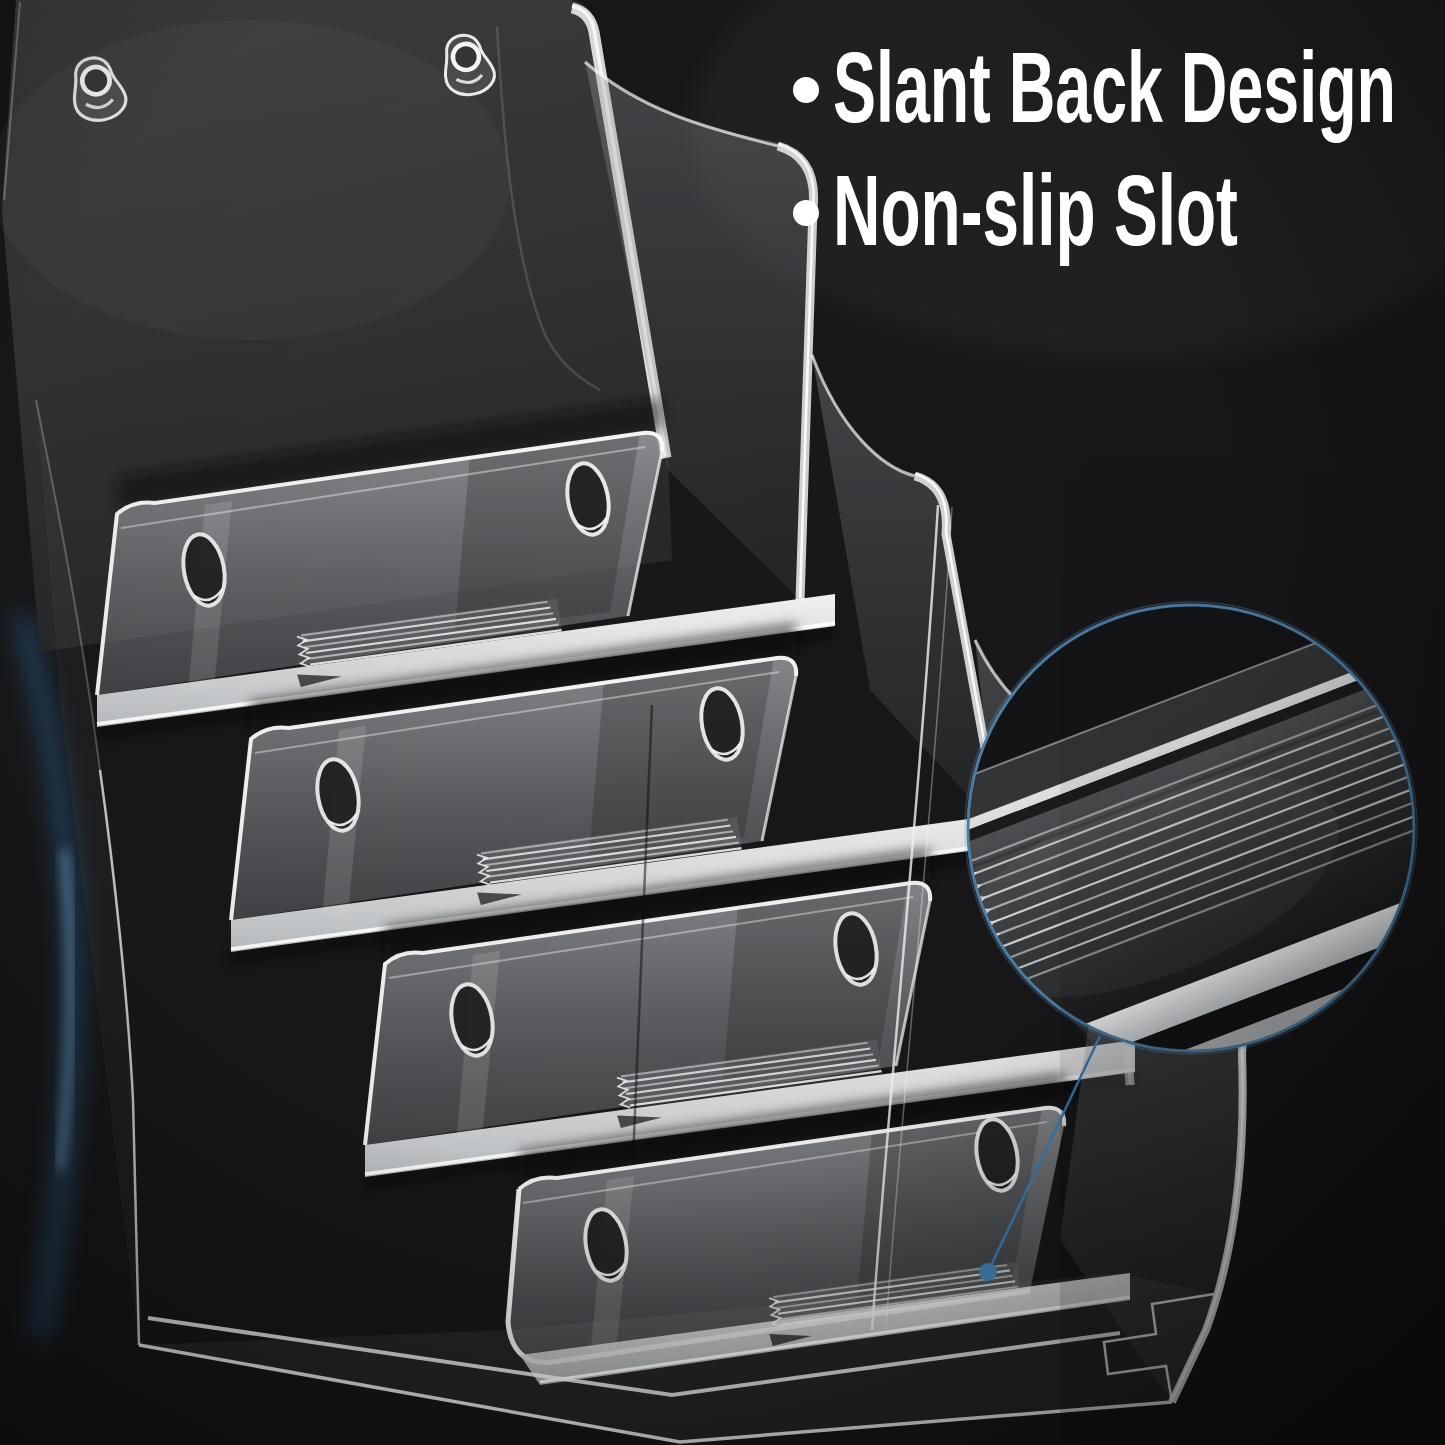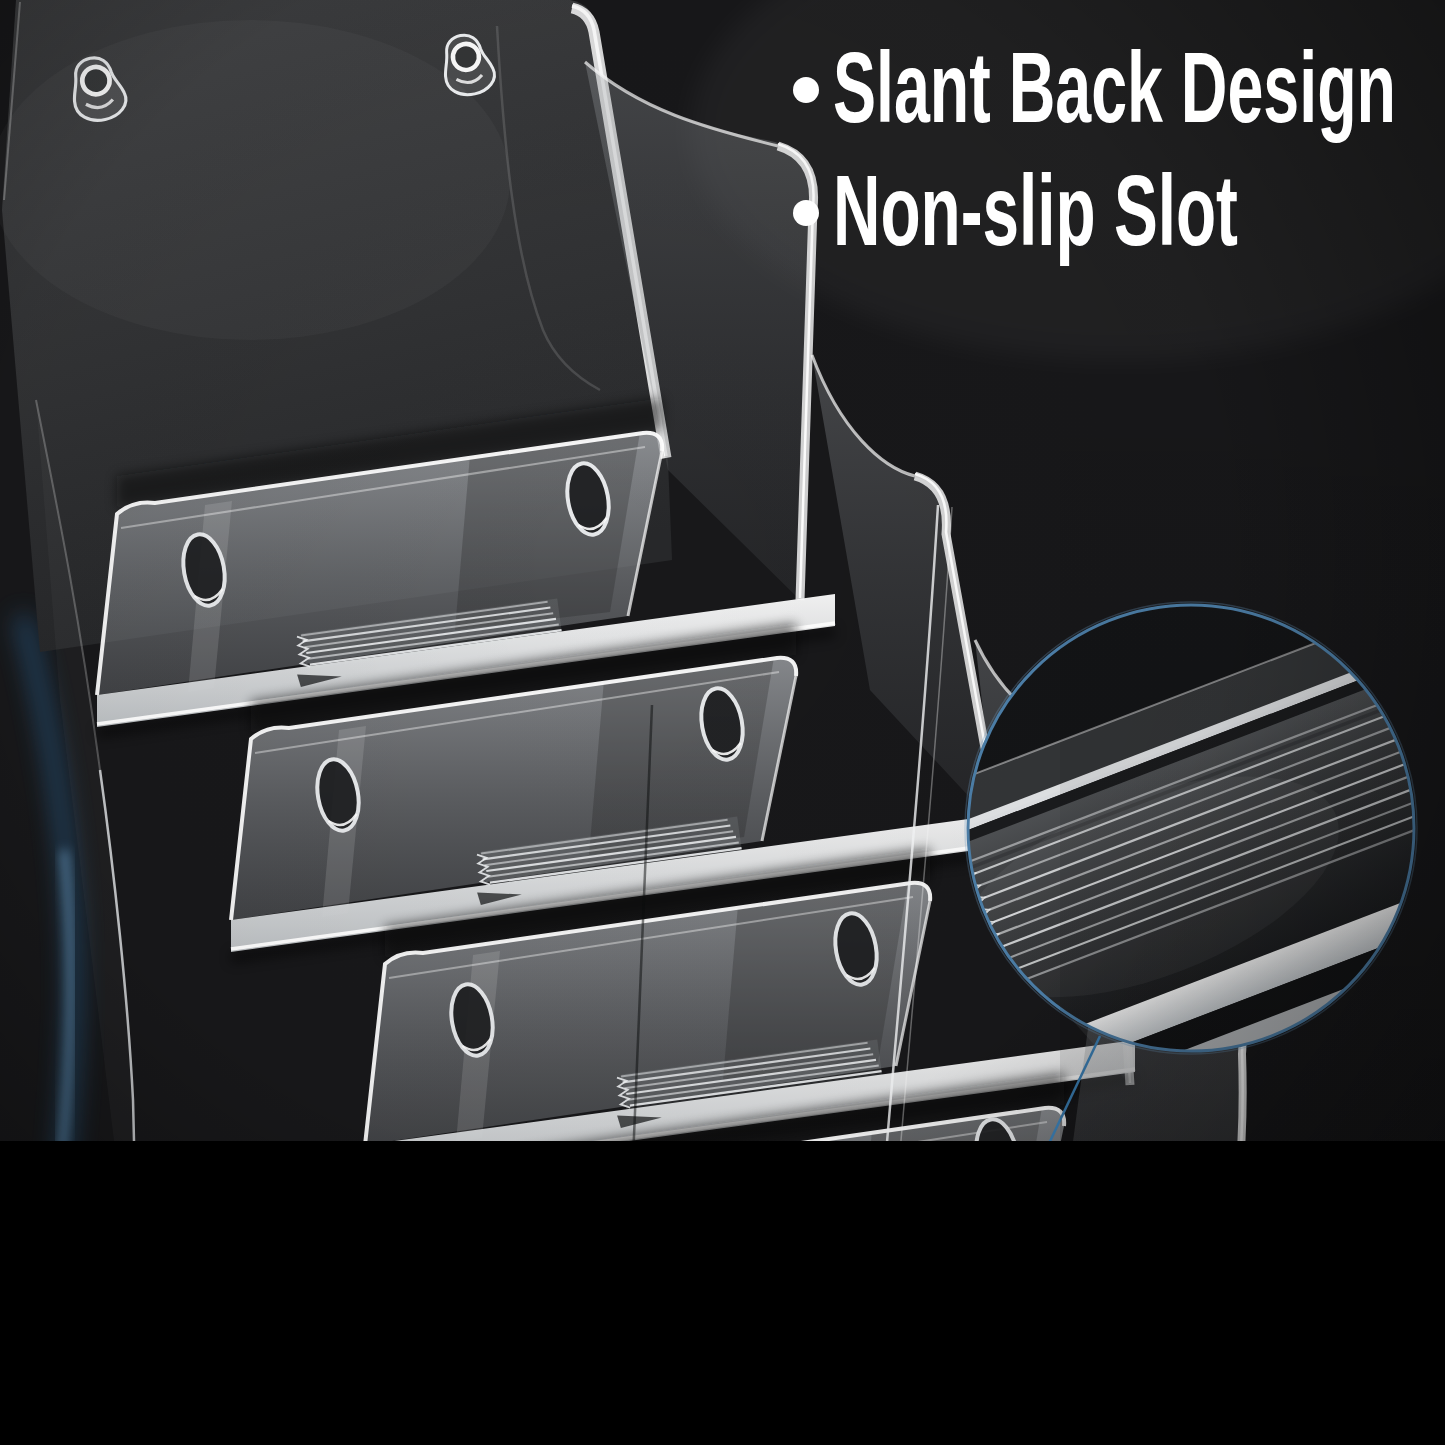--- a/index.html
+++ b/index.html
@@ -1,17 +1,17 @@
 <!DOCTYPE html>
 <html><head>
 <meta charset="utf-8">
 <title></title>
 <style>
   html,body{margin:0;padding:0;background:#000;}
-  .stage{position:relative;width:1445px;height:1141px;overflow:hidden;background:#141416;
+  .stage{position:relative;width:1445px;height:1445px;overflow:hidden;background:#141416;
          font-family:"Liberation Sans","DejaVu Sans",sans-serif;}
   svg{display:block}
   text{font-family:"Liberation Sans","DejaVu Sans",sans-serif;font-weight:700;}
 </style>
 </head>
 <body>
 
 <div class="stage">
 <svg width="1445" height="1445" viewBox="0 0 1445 1445">
   <defs>

